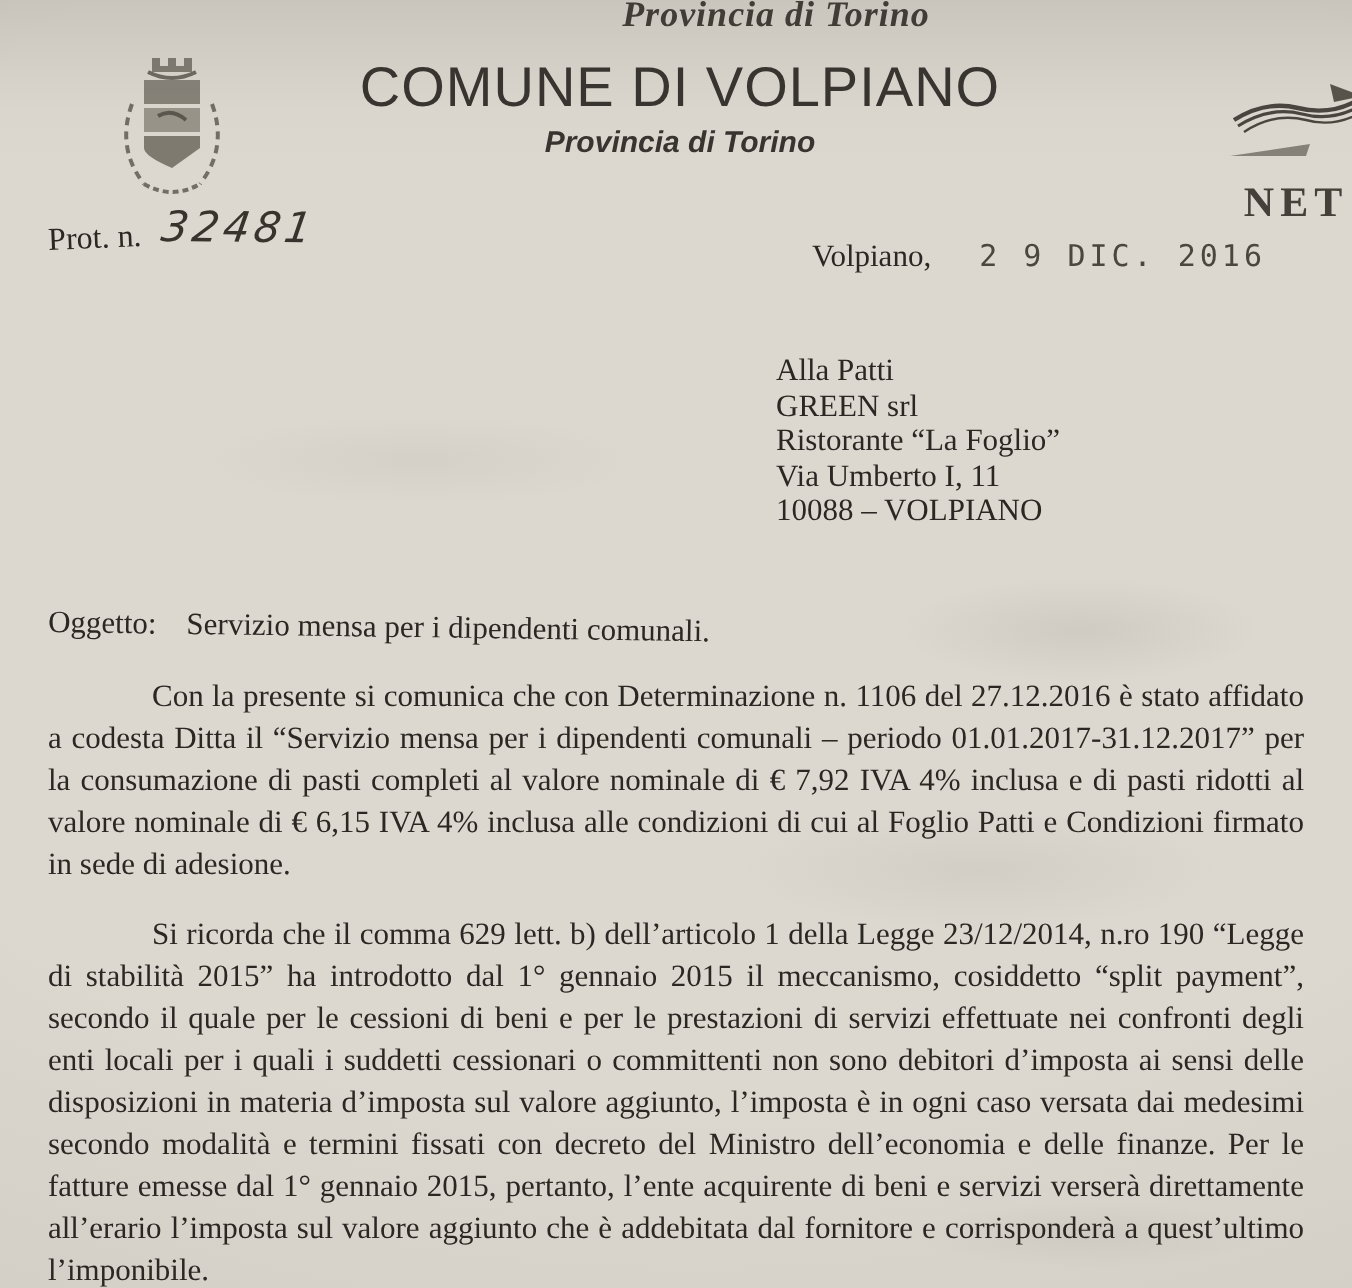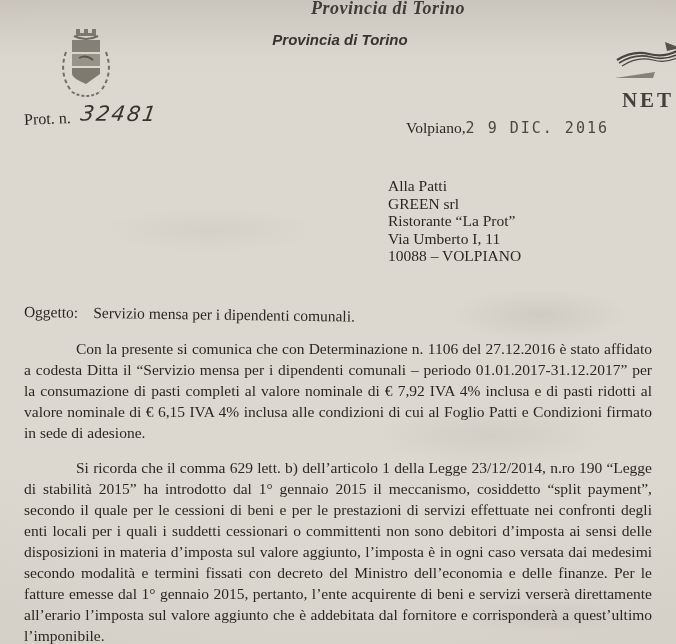--- a/index.html
+++ b/index.html
@@ -74,21 +74,21 @@
     font-family: "DejaVu Sans", sans-serif;
     font-style: italic; font-size: 21px; letter-spacing: 2px;
     color: #38342d;
     transform: rotate(3deg) skewX(-8deg);
   }
 
   
   .dateline { position: absolute; left: 406px; top: 119px; white-space: nowrap; }
   .dateline .place { font-size: 15.5px; }
   .stamp {
-    display: inline-block; 
+    display: inline-block; margin-left: 24px;
     font-family: "DejaVu Sans Mono", monospace;
     font-size: 15px; letter-spacing: 2px; color: #4b473f;
   }
 
   
   .recipient { position: absolute; left: 388px; top: 177px; font-size: 15.5px; line-height: 17.5px; }
 
   
   .subject-line {
     position: absolute; left: 24px; top: 303px; width: 620px;
@@ -138,20 +138,21 @@
         <path d="M27 36 Q34 32 41 38" stroke="#3e3a33" stroke-width="2" fill="none"></path>
 
         <path d="M14 30 Q6 52 20 70" stroke="#5c574e" stroke-width="2" stroke-dasharray="4 3"></path>
         <path d="M54 30 Q62 52 48 70" stroke="#5c574e" stroke-width="2" stroke-dasharray="4 3"></path>
         <path d="M20 70 Q34 78 48 70" stroke="#5c574e" stroke-width="2" stroke-dasharray="3 2"></path>
       </g>
     </svg>
   </div>
 
   <div class="letterhead">
+    <div class="title">COMUNE DI VOLPIANO</div>
     <div class="subtitle">Provincia di Torino</div>
   </div>
 
   <div class="net-logo">
     <svg width="78" height="46" viewBox="0 0 78 46">
       <g fill="none" stroke="#4a463f">
         <path d="M8 22 Q24 12 40 16 Q56 20 70 12" stroke-width="2.2"></path>
         <path d="M10 25 Q26 15 42 19 Q57 23 71 15" stroke-width="1.6"></path>
         <path d="M13 28 Q28 18 44 22 Q58 26 72 18" stroke-width="1.2"></path>
         <path d="M56 4 L72 10 L58 13 Z" fill="#57534b" stroke="none"></path>
@@ -165,21 +166,21 @@
     <span>Prot. n.</span><span class="handwritten">32481</span>
   </div>
 
   <div class="dateline">
     <span class="place">Volpiano,</span><span class="stamp">2 9  DIC. 2016</span>
   </div>
 
   <div class="recipient">
     <div>Alla Patti</div>
     <div>GREEN srl</div>
-    <div>Ristorante “La Prot”</div>
+    <div>Ristorante “La Foglio”</div>
     <div>Via Umberto I, 11</div>
     <div>10088 – VOLPIANO</div>
   </div>
 
   <div class="subject-line">
     <span class="subject-label">Oggetto:</span><span class="subject-text">Servizio mensa per i dipendenti comunali.</span>
   </div>
 
   <div class="body-text">
     <p>Con la presente si comunica che con Determinazione n. 1106  del 27.12.2016 è stato affidato a codesta Ditta il “Servizio mensa per i dipendenti comunali – periodo 01.01.2017-31.12.2017” per la consumazione di pasti completi al valore nominale di € 7,92 IVA 4% inclusa e di pasti ridotti al valore nominale di € 6,15 IVA 4% inclusa alle condizioni di cui al Foglio Patti e Condizioni firmato in sede di adesione.</p>

